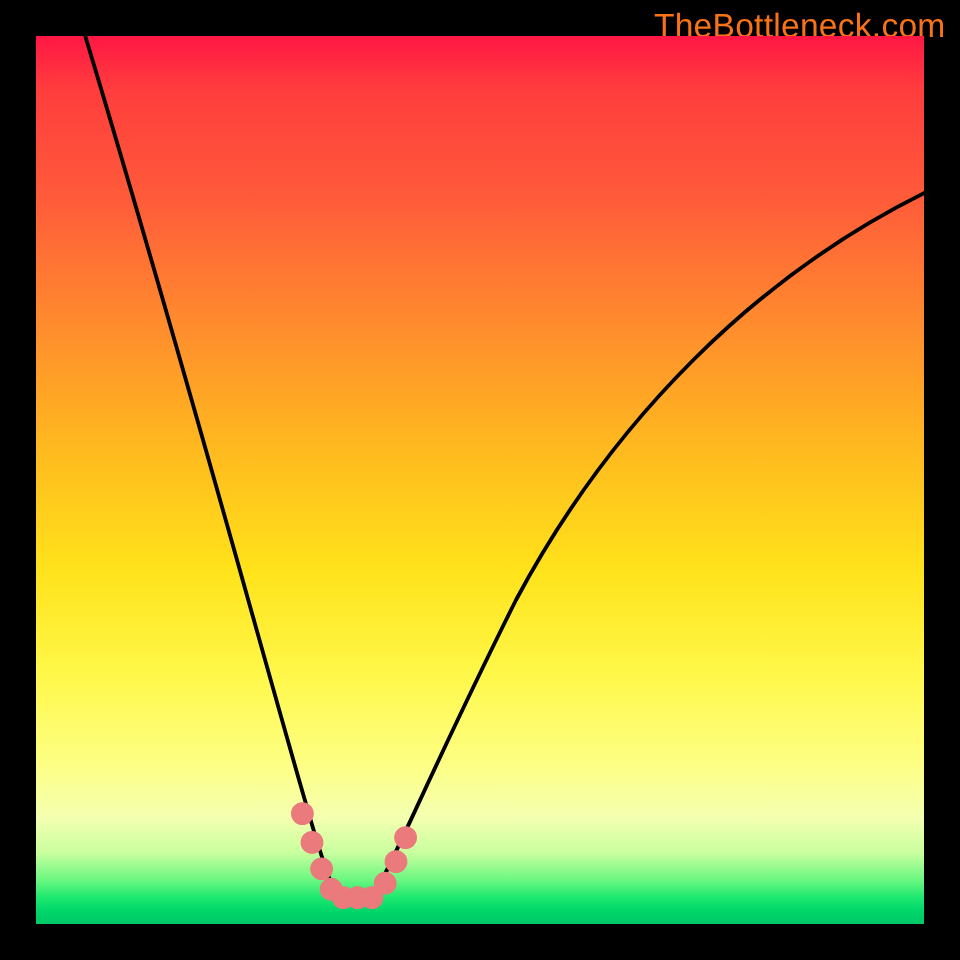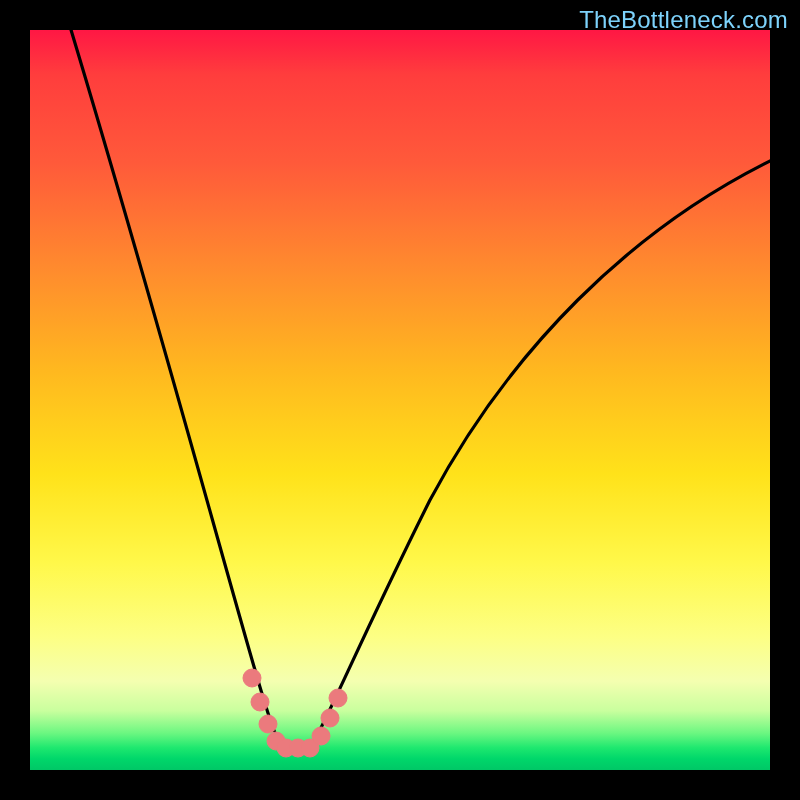--- a/index.html
+++ b/index.html
@@ -48,22 +48,22 @@
   svg.curve {
     position: absolute;
     inset: 0;
     width: 100%;
     height: 100%;
   }
   .watermark {
     position: absolute;
     top: 6px;
     right: 12px;
-    color: #7dd3fc;
-    font-size: 24px;
+    color: #f97316;
+    font-size: 28px;
     letter-spacing: 0.2px;
     user-select: none;
   }
 </style>
 </head>
 <body>
 
 <div class="frame">
   <div class="watermark">TheBottleneck.com</div>
 

